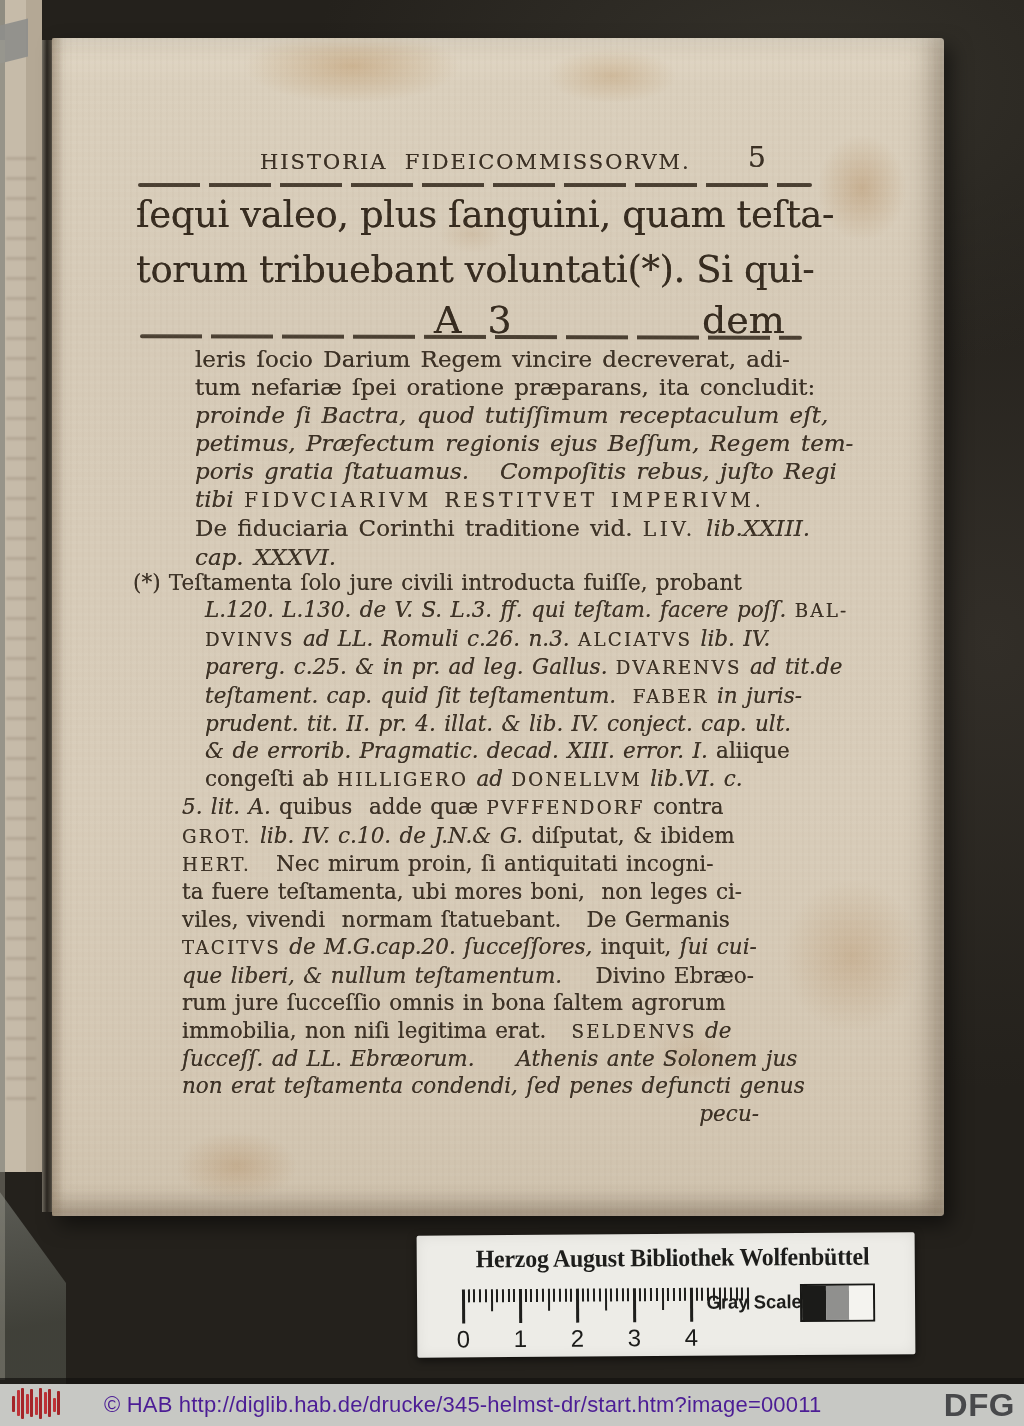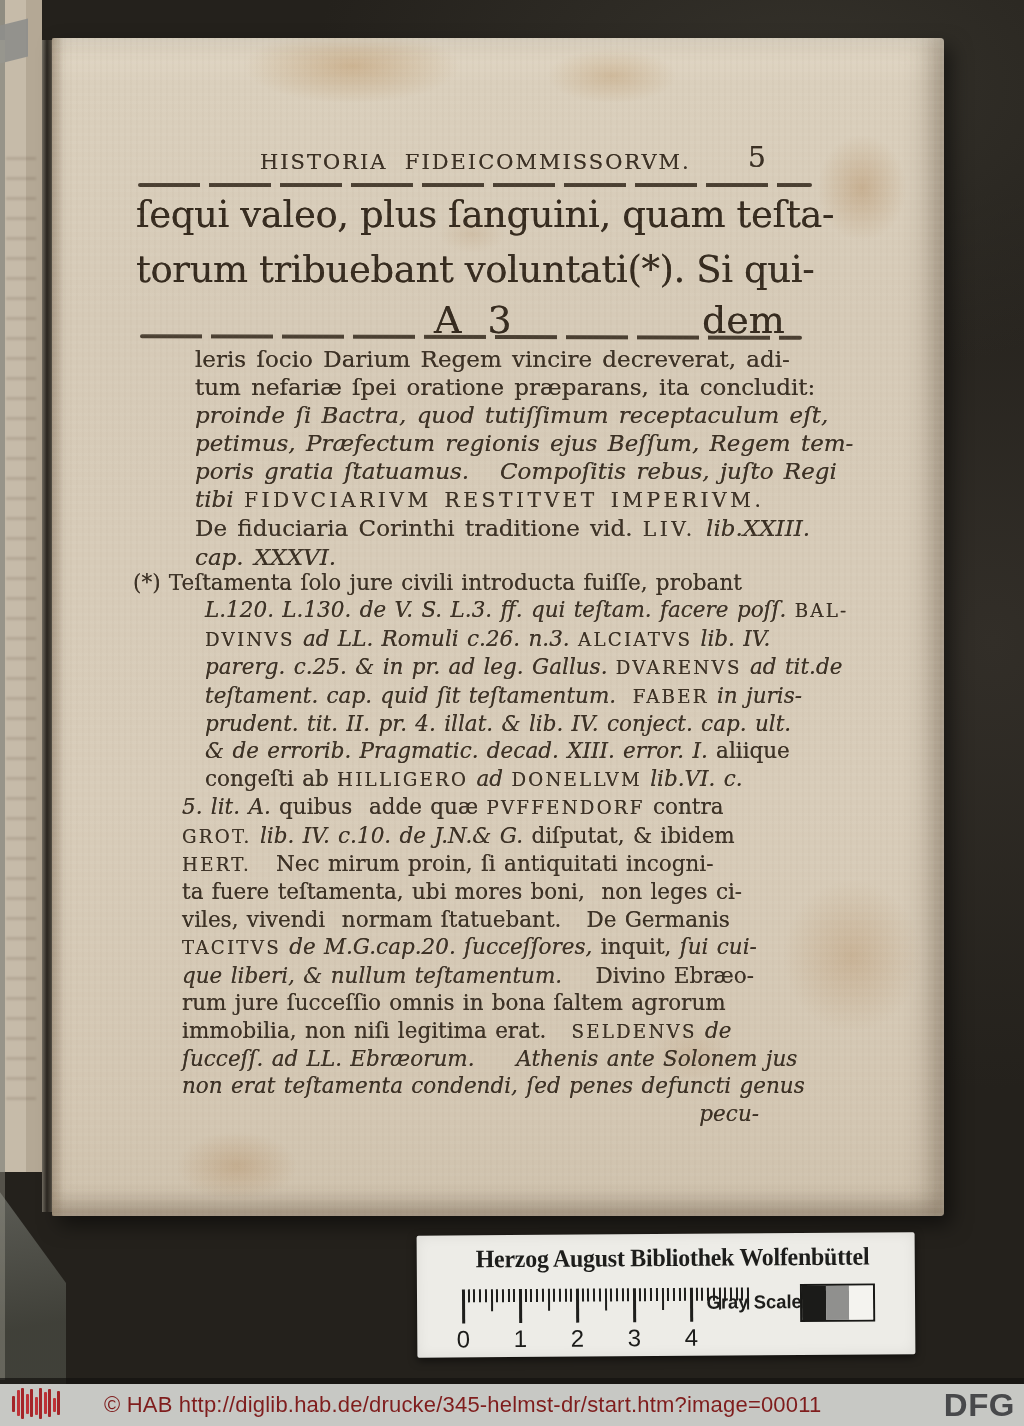--- a/index.html
+++ b/index.html
@@ -87,21 +87,21 @@
     color:#1d1d1b;transform:scaleX(.97);white-space:nowrap;}
   .swatches{position:absolute;left:383px;top:51px;width:71px;height:34px;border:2px solid #181816;
     display:flex;}
   .swatch{flex:1 1 0;height:100%;}
 
   
   .footer-shadowline{left:0;top:1378px;width:1024px;height:6px;background:#14130f;opacity:.7;}
   .footer-bar{left:0;top:1384px;width:1024px;height:42px;background:#c7c8c4;}
   .hab-logo{position:absolute;left:12px;top:4px;width:50px;height:34px;}
   .copyright{position:absolute;left:104px;top:8px;
-    font-family:"Liberation Sans","DejaVu Sans",sans-serif;font-size:22px;color:#7f1d1d;
+    font-family:"Liberation Sans","DejaVu Sans",sans-serif;font-size:22px;color:#4c1d95;
     letter-spacing:.2px;white-space:nowrap;}
   .dfg{position:absolute;right:9px;top:3px;
     font-family:"Liberation Sans","DejaVu Sans",sans-serif;font-weight:bold;font-size:33px;
     color:#48494b;letter-spacing:.5px;transform:scaleY(.95);}
 </style>
 </head>
 <body>
 
 <div class="abs ghost-page">
   <div class="ghost-text"></div>

